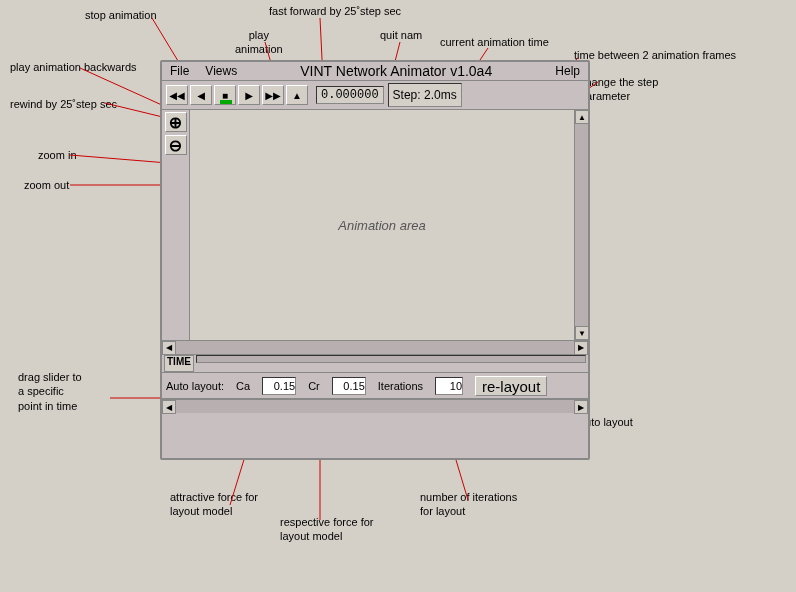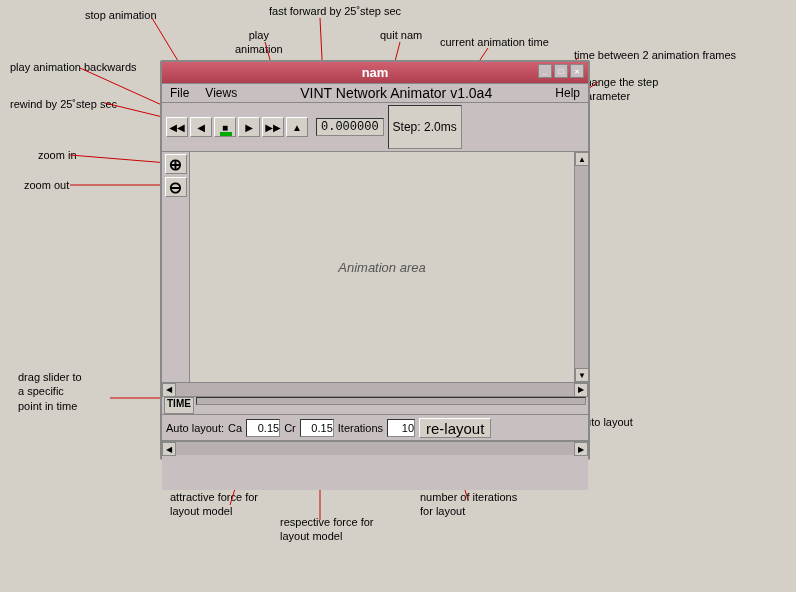--- a/index.html
+++ b/index.html
@@ -113,21 +113,21 @@
       font-size: 12px;
       background: #d4d0c8;
       padding: 1px 4px;
       border: 1px inset #888;
       font-family: Liberation Mono, monospace;
     }
 
     .step-display {
       font-size: 12px;
       background: #d4d0c8;
-      padding: 14px 4px;
+      padding: 4px 4px;
       border: 1px inset #888;
       margin-left: 2px;
     }
 
     .content-area {
       display: flex;
       height: calc(100% - 125px);
     }
 
     .left-toolbar {
@@ -247,21 +247,21 @@
       border: 1px inset #888;
     }
 
     .layout-bar {
       height: 26px;
       background: #c8c0c0;
       border-top: 1px solid #888;
       display: flex;
       align-items: center;
       padding: 2px 4px;
-      gap: 4px;
+      gap: 12px;
       font-size: 11px;
     }
 
     .layout-input {
       width: 34px;
       height: 18px;
       font-size: 11px;
       background: white;
       border: 1px inset #888;
       text-align: right;
@@ -352,28 +352,20 @@
 
   <line x1="230" y1="505" x2="250" y2="440" stroke="#cc0000" stroke-width="1"></line>
 
   <line x1="320" y1="520" x2="320" y2="440" stroke="#cc0000" stroke-width="1"></line>
 
   <line x1="468" y1="500" x2="450" y2="440" stroke="#cc0000" stroke-width="1"></line>
 </svg>
 
 <div class="main-window">
 
-  <div class="title-bar">
-    <span>nam</span>
-    <div class="title-bar-buttons">
-      <div class="title-btn">_</div>
-      <div class="title-btn">□</div>
-      <div class="title-btn">×</div>
-    </div>
-  </div>
 
   <div class="menu-bar">
     <span class="menu-item">File</span>
     <span class="menu-item">Views</span>
     <span class="menu-title">VINT Network Animator v1.0a4</span>
     <span class="menu-item">Help</span>
   </div>
 
   <div class="toolbar">
     <div class="tool-btn">◀◀</div>

